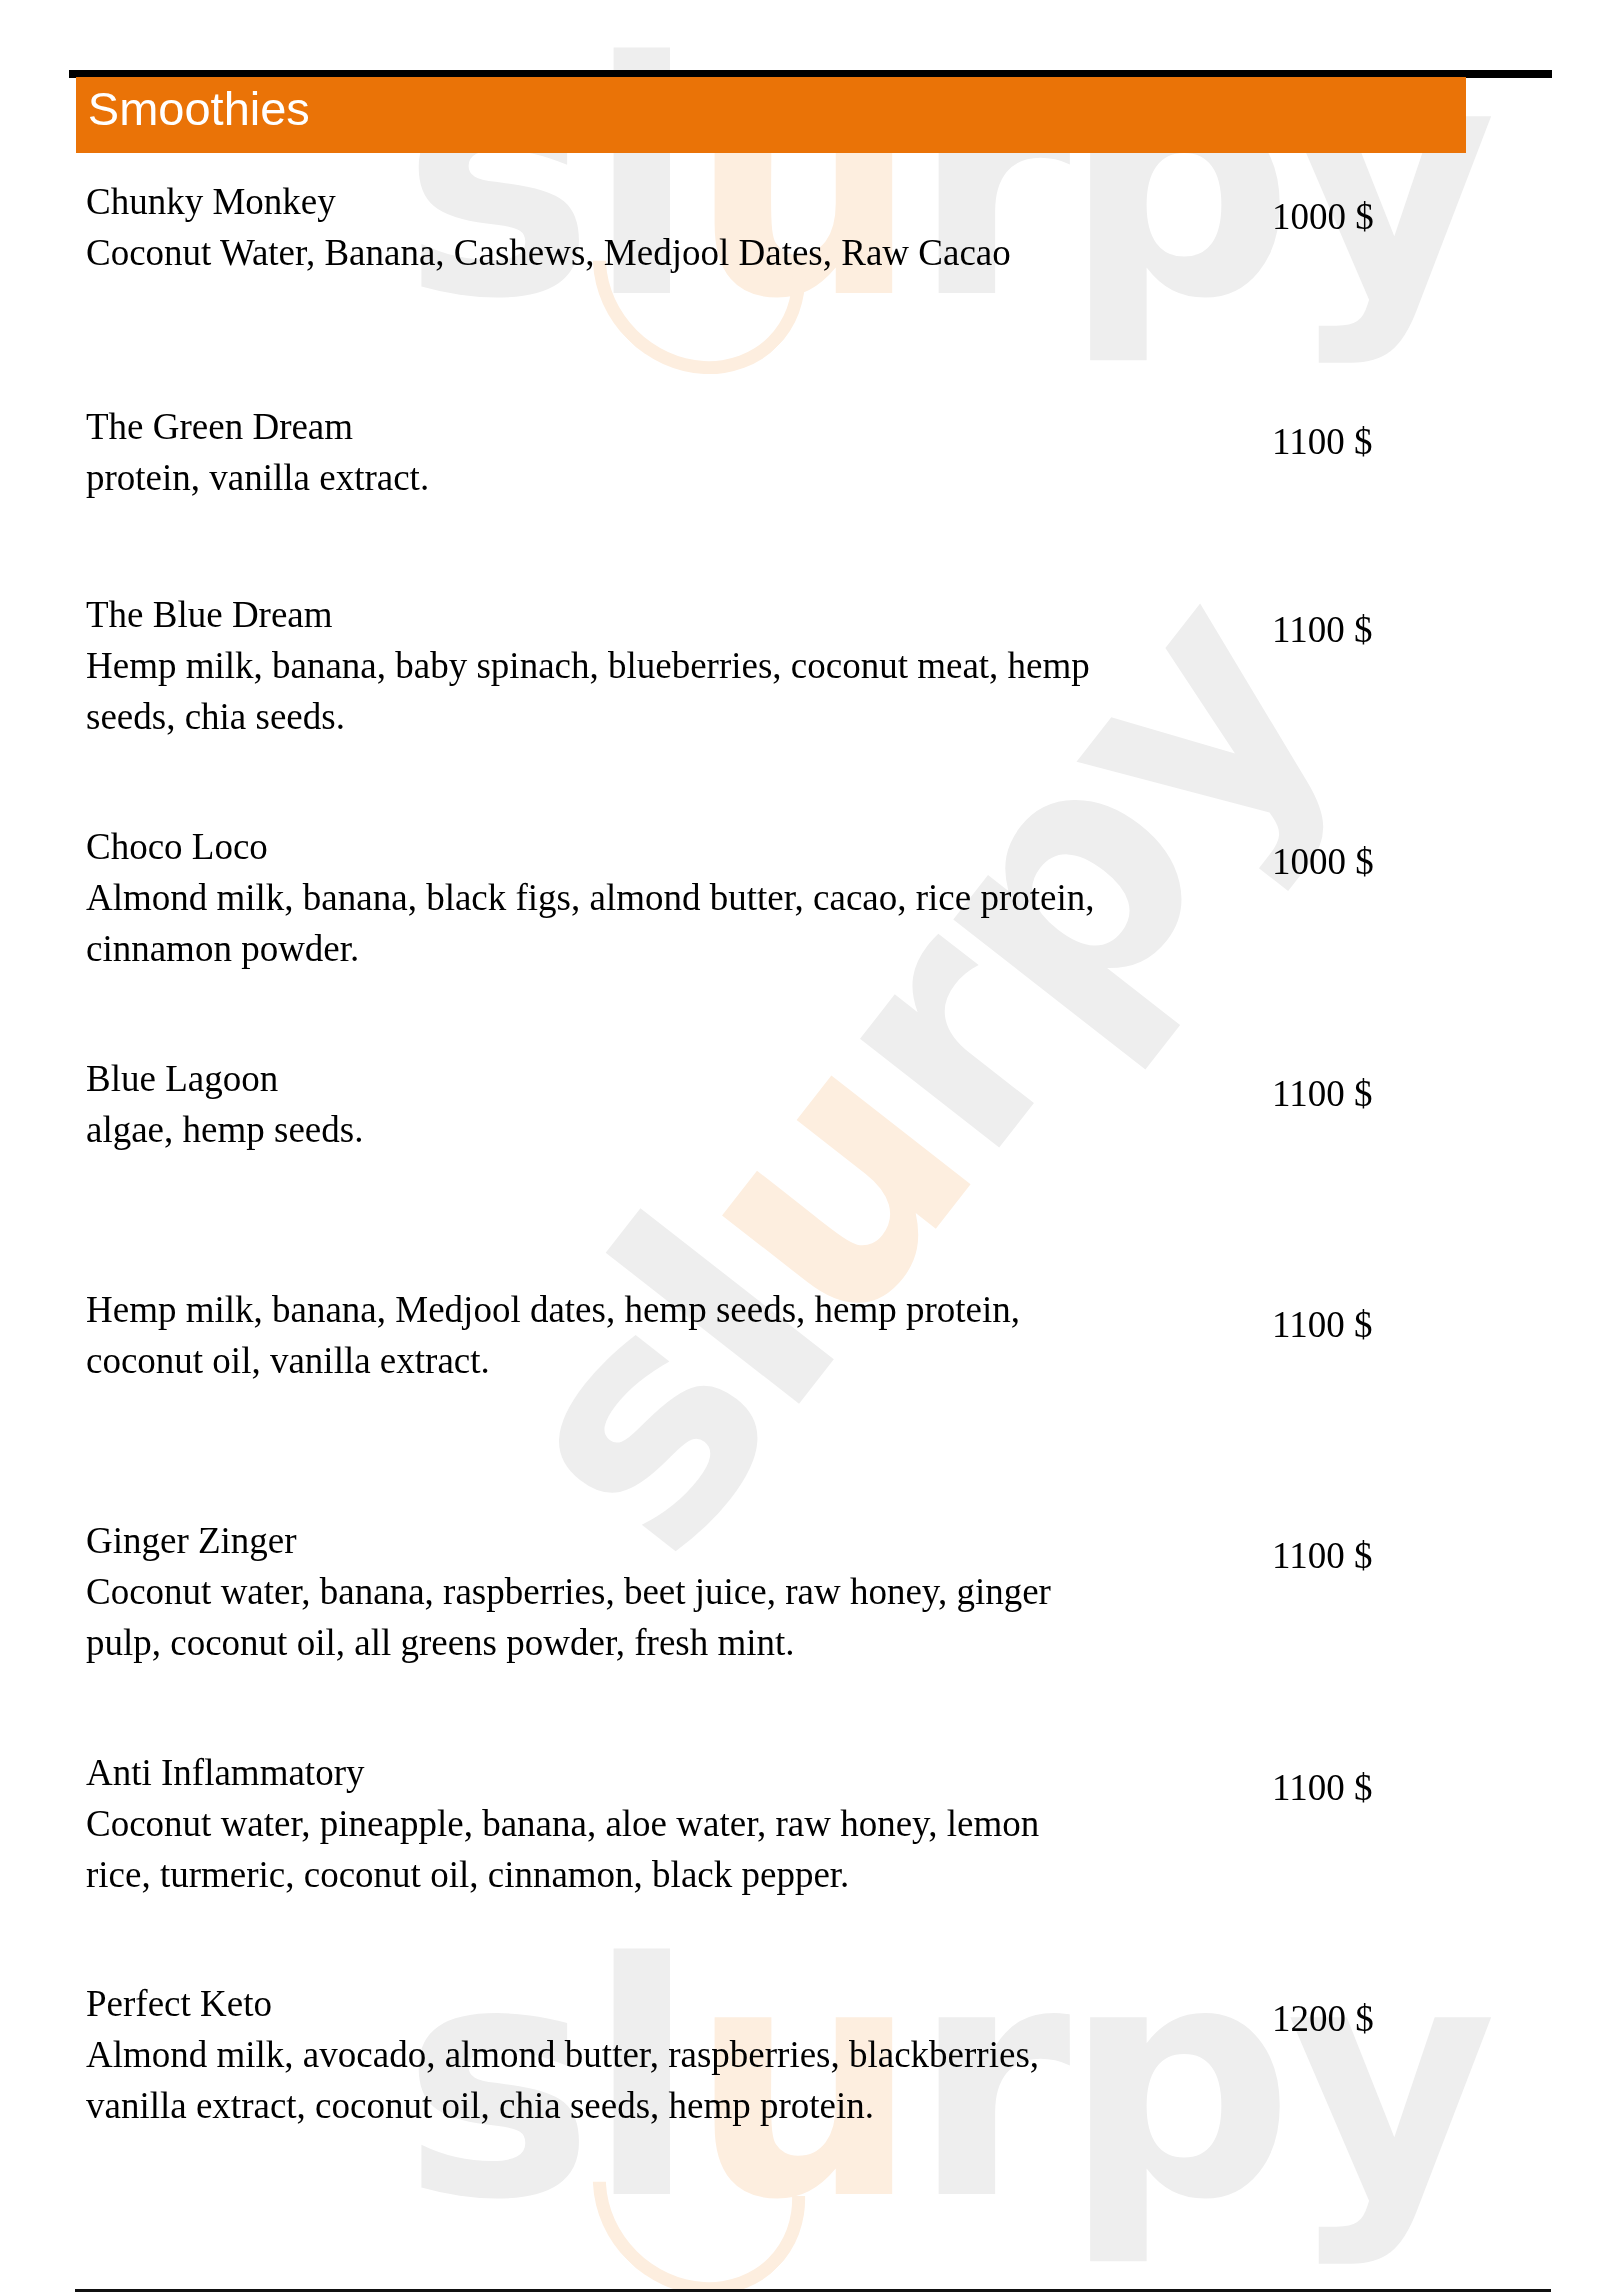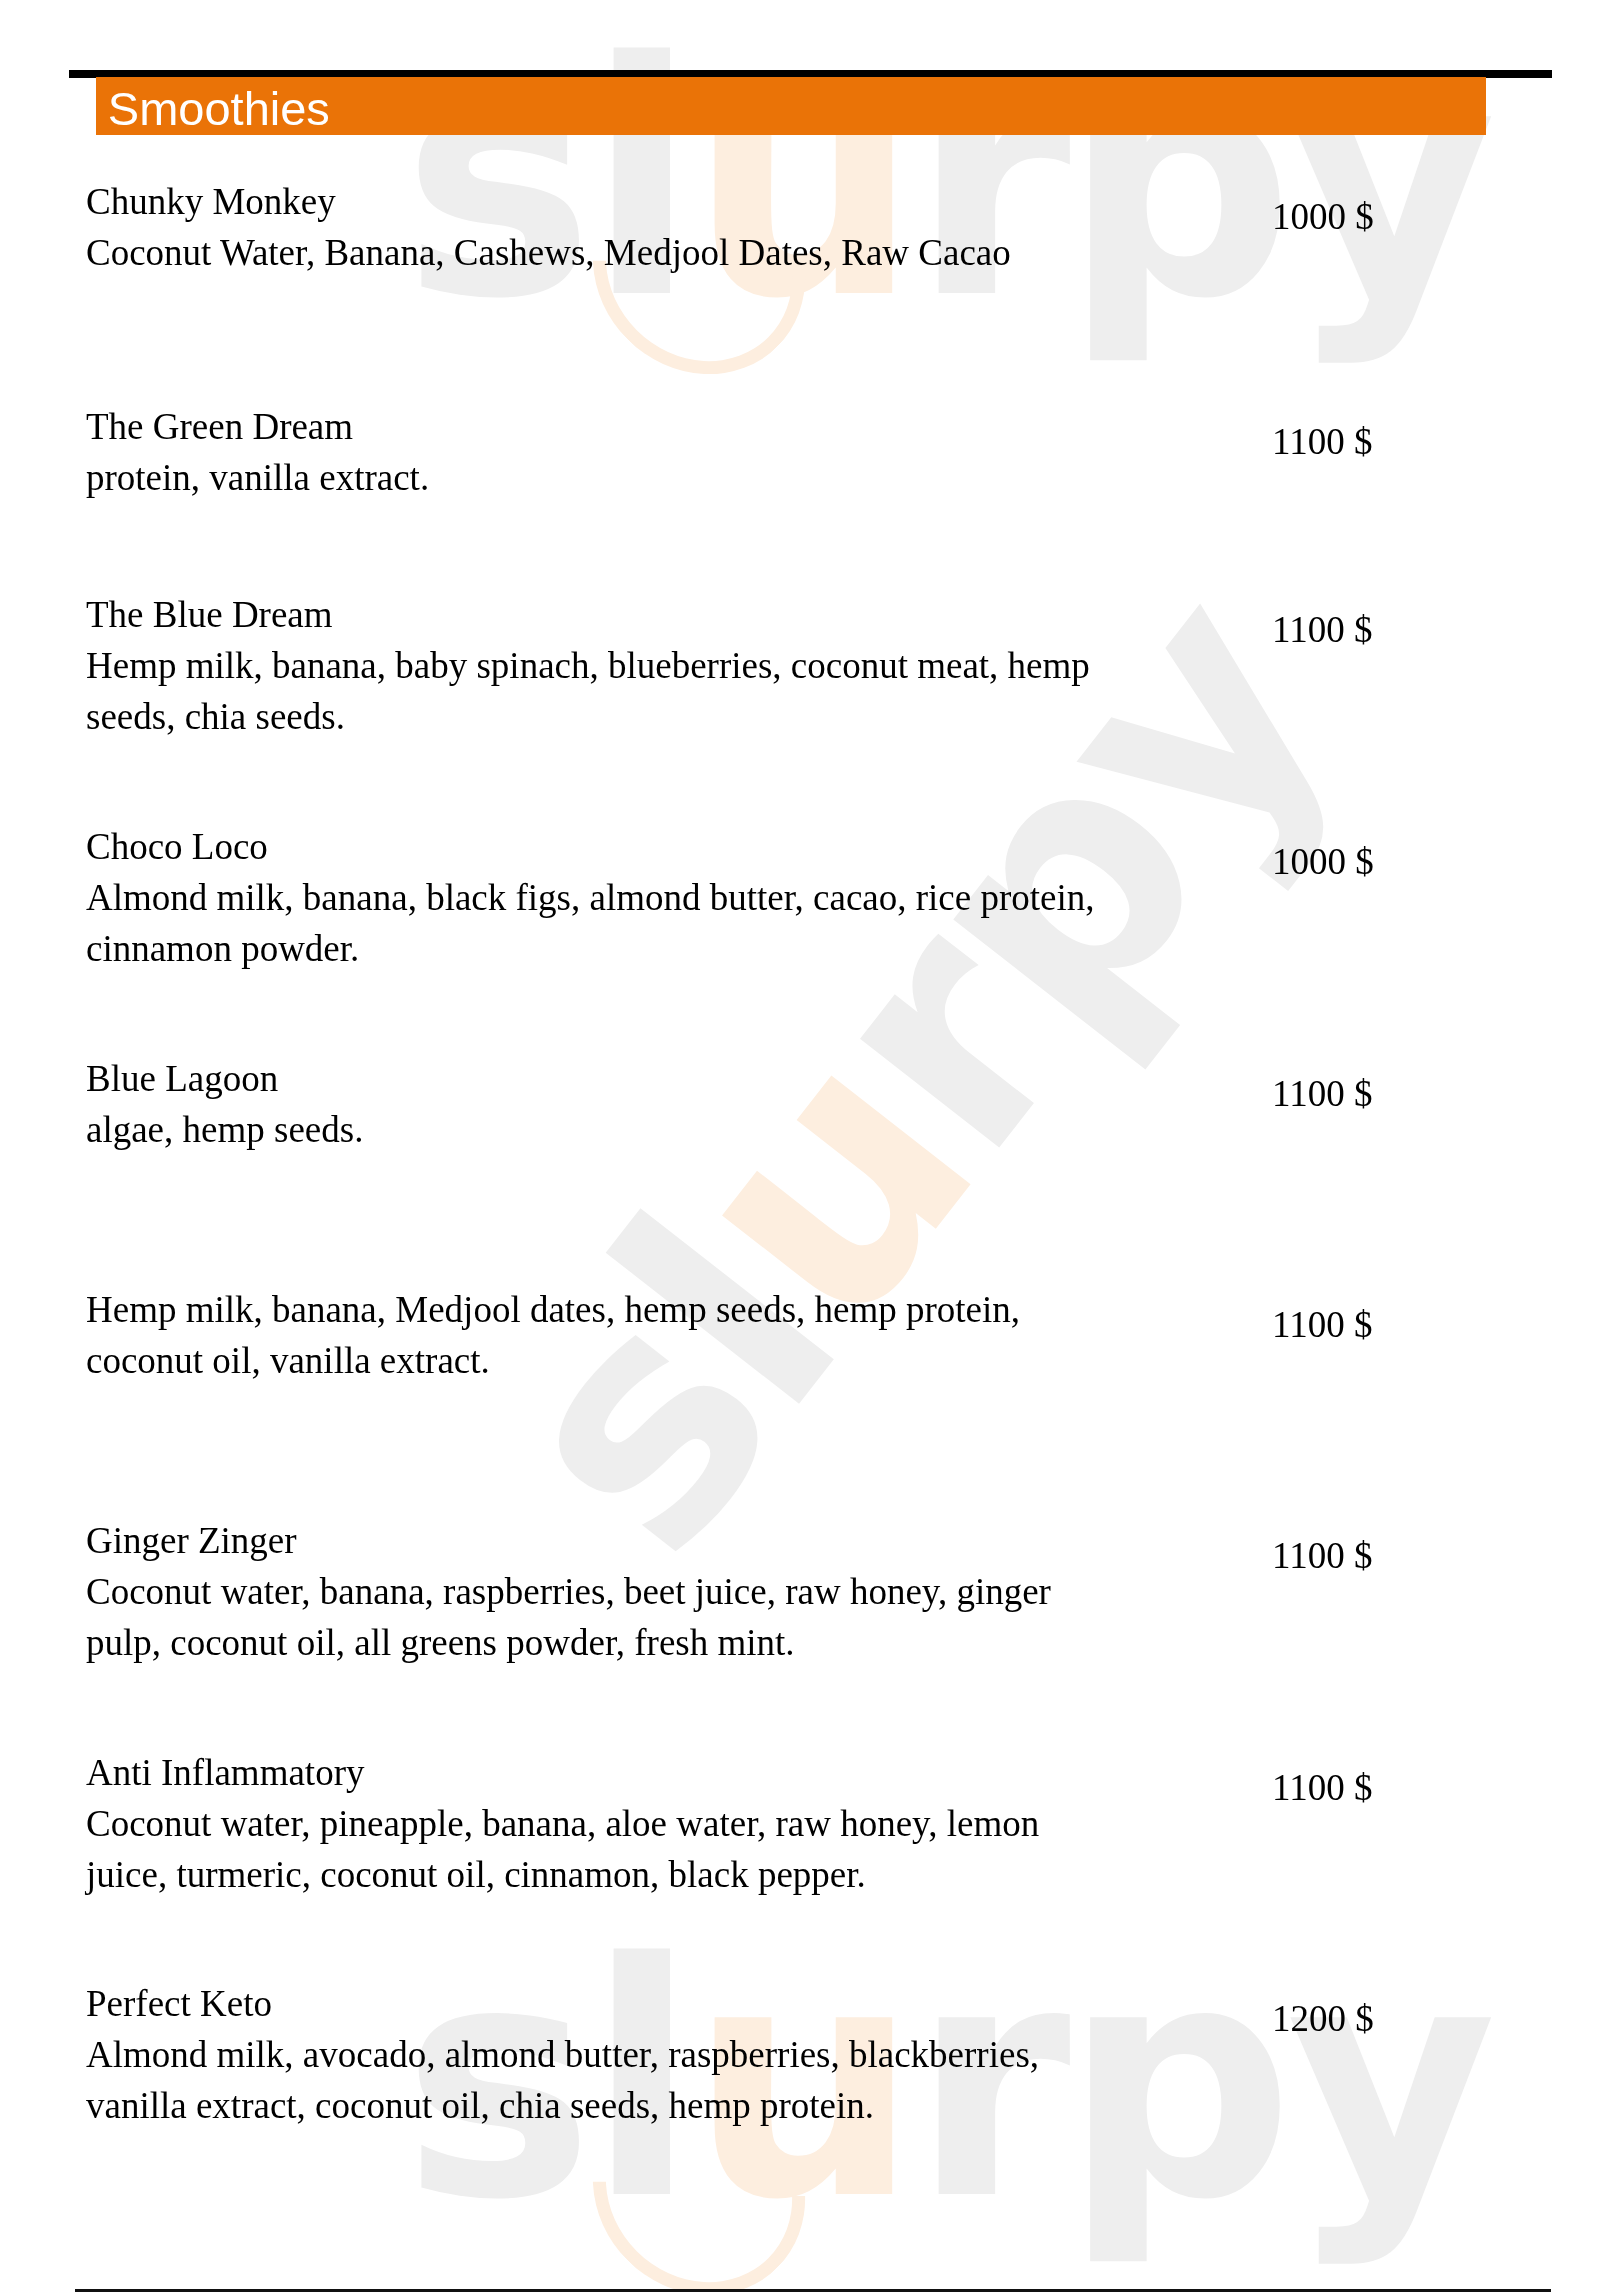--- a/index.html
+++ b/index.html
@@ -5,21 +5,21 @@
   html, body { margin: 0; padding: 0; background: #ffffff; }
   body { width: 1621px; height: 2293px; position: relative; overflow: hidden; }
   .wm { position: absolute; font-family: "DejaVu Sans", sans-serif; font-weight: bold; line-height: 1; pointer-events: none; z-index: 0; white-space: nowrap; letter-spacing: -7.8px; }
   .wm .g { color: #eeeeee; }
   .wm .o { color: #fdeedf; }
   .wm-top { left: 402px; top: 19.6px; font-size: 323px; }
   .wm-mid { left: 372px; top: 912px; font-size: 323px; transform: rotate(-52deg); transform-origin: 50% 50%; }
   .wm-bot { left: 402px; top: 1921px; font-size: 323px; }
   .smile { position: absolute; border: 13.7px solid #fdeedf; border-top-color: transparent; border-left-color: transparent; border-radius: 50%; z-index: 0; }
   .rule-top { position: absolute; left: 69px; top: 70px; width: 1483px; height: 7.8px; background: #000000; z-index: 2; }
-  .header { position: absolute; left: 76px; top: 77px; width: 1390px; height: 58px; z-index: 2; margin-left: 20px; }
+  .header { position: absolute; left: 76px; top: 77px; width: 1390px; height: 76px; z-index: 2; }
   .header-title { position: absolute; left: 11.8px; top: 3.9px; font-family: "Liberation Sans", sans-serif; font-size: 47px; line-height: 55px; color: #ffffff; }
   .rule-bottom { position: absolute; left: 75px; top: 2289px; width: 1476px; height: 2.9px; background: #111111; z-index: 2; }
   .item { position: absolute; left: 86px; width: 1372px; z-index: 2; font-family: Liberation Serif, serif; font-size: 37px; line-height: 51px; color: #000000; }
   .item-name { display: block; white-space: nowrap; }
   .item-desc { display: block; width: 1137px; }
   .item-price { position: absolute; left: 1186px; top: 15px; white-space: nowrap; }
 </style>
 </head>
 <body>
 
@@ -84,21 +84,21 @@
 <div class="item" style="top:1515px;">
   <span class="item-name">Ginger Zinger</span>
   <span class="item-desc">Coconut water, banana, raspberries, beet juice, raw honey, ginger</span>
   <span class="item-desc">pulp, coconut oil, all greens powder, fresh mint.</span>
   <span class="item-price">1100 $</span>
 </div>
 
 <div class="item" style="top:1747px;">
   <span class="item-name">Anti Inflammatory</span>
   <span class="item-desc">Coconut water, pineapple, banana, aloe water, raw honey, lemon</span>
-  <span class="item-desc">juice, turmeric, coconut oil, cinnamon, black pepper.</span>
+  <span class="item-desc">rice, turmeric, coconut oil, cinnamon, black pepper.</span>
   <span class="item-price">1100 $</span>
 </div>
 
 <div class="item" style="top:1978px;">
   <span class="item-name">Perfect Keto</span>
   <span class="item-desc">Almond milk, avocado, almond butter, raspberries, blackberries,</span>
   <span class="item-desc">vanilla extract, coconut oil, chia seeds, hemp protein.</span>
   <span class="item-price">1200 $</span>
 </div>
 

